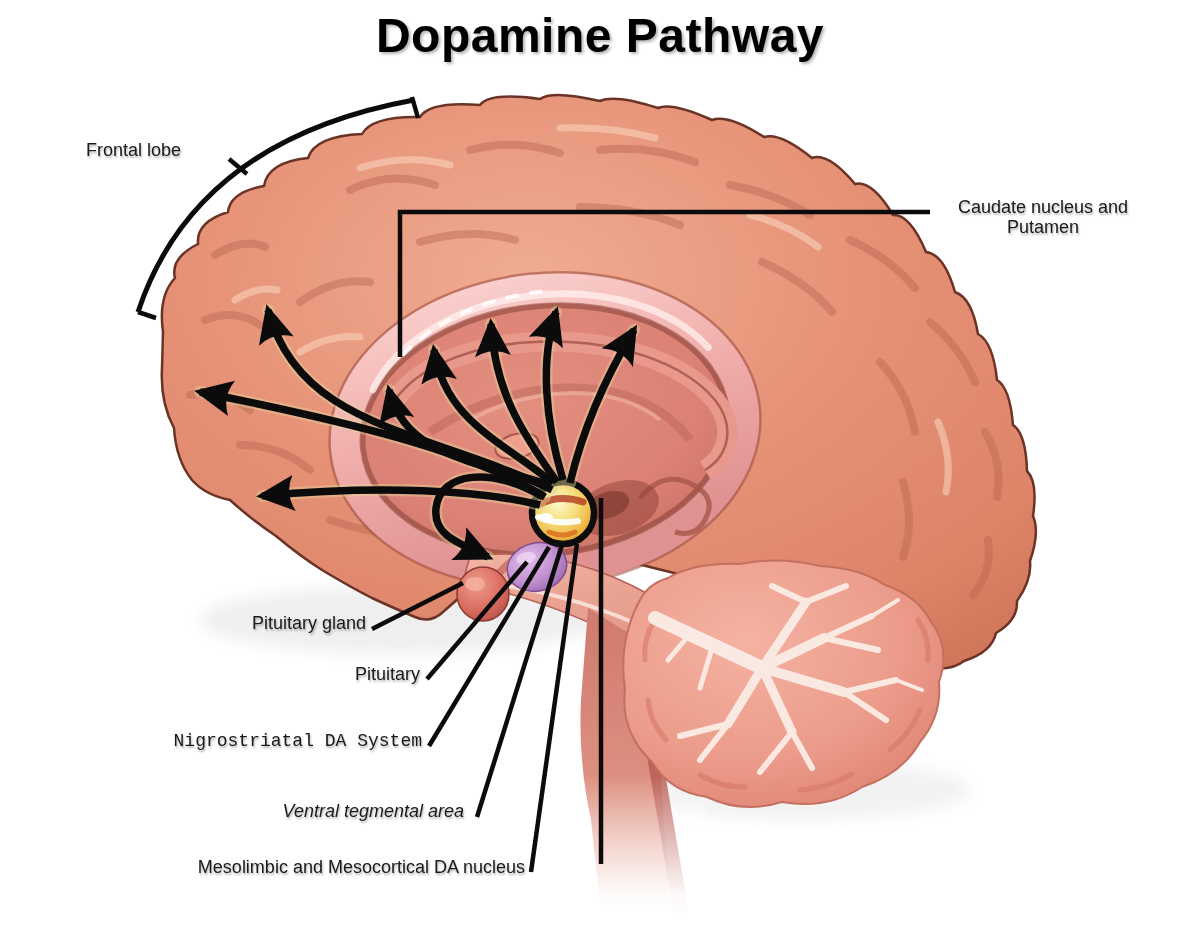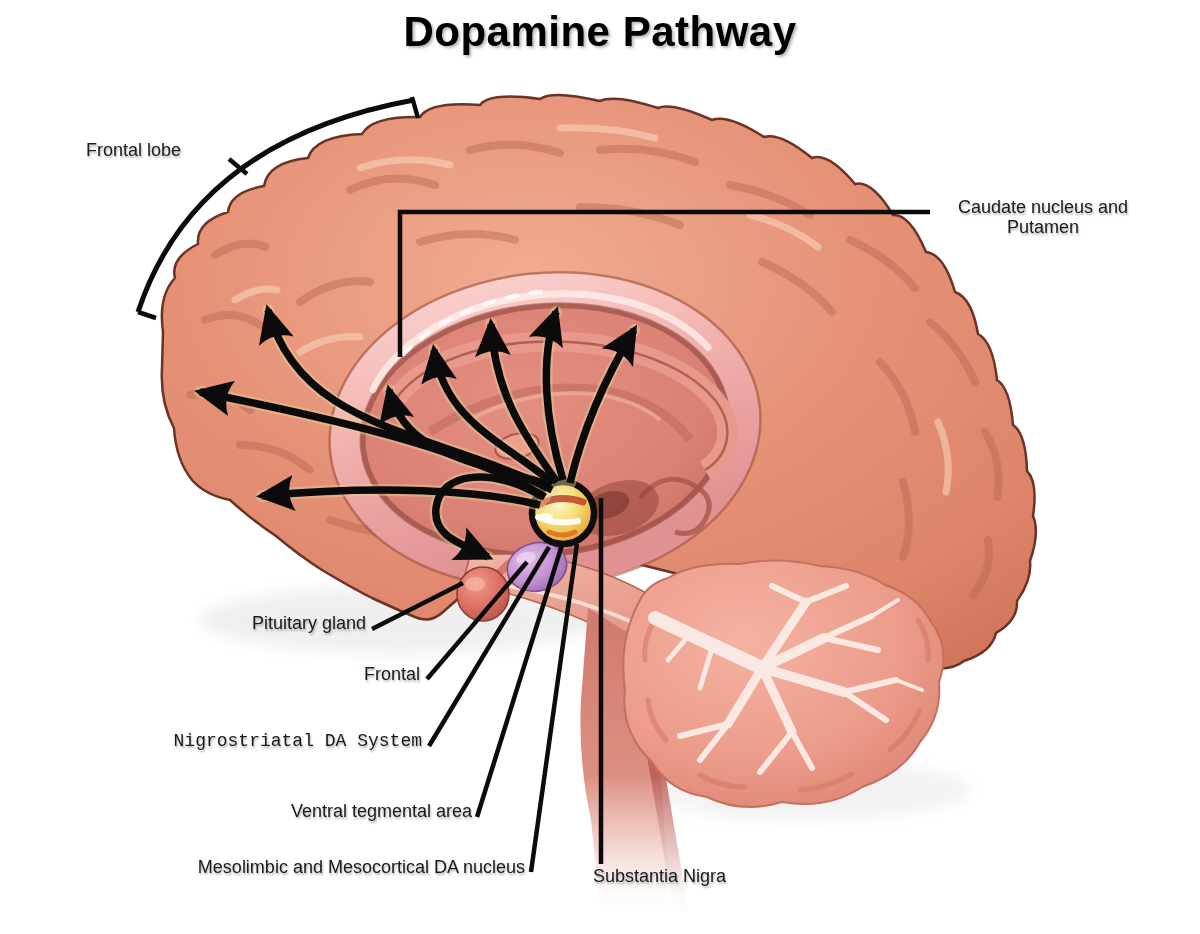--- a/index.html
+++ b/index.html
@@ -3,21 +3,21 @@
 <meta charset="utf-8">
 <style>
   :root{
     --ink:#1a1a1a; --line:#0b0b0b; --bg:#ffffff;
   }
   html,body{margin:0;padding:0;background:var(--bg);}
   .stage{position:relative;width:1200px;height:934px;background:var(--bg);overflow:hidden;
          font-family:"Liberation Sans","DejaVu Sans",sans-serif;}
   .stage svg{position:absolute;left:0;top:0;}
   .title{position:absolute;left:0;top:8px;width:100%;text-align:center;
-         font-size:42px;font-weight:700;color:#000;letter-spacing:.5px;
+         font-size:48px;font-weight:700;color:#000;letter-spacing:.5px;
          text-shadow:2px 2px 3px rgba(90,90,90,.45);}
   .lbl{position:absolute;font-size:18px;color:var(--ink);white-space:nowrap;
        text-shadow:1px 2px 2px rgba(110,110,110,.5);}
   .lbl.r{text-align:right;}
   .lbl.c{text-align:center;white-space:normal;line-height:1.12;}
   .ln{stroke:var(--line);fill:none;}
   .arrow{stroke:var(--line);fill:none;}
   .halo{stroke:#e6d49a;fill:none;opacity:.45;}
 </style>
 </head>
@@ -264,22 +264,21 @@
 </svg>
 
   <div class="title">Dopamine Pathway</div>
 
   <div class="lbl" style="left:86px;top:140px;">Frontal lobe</div>
 
   <div class="lbl c" style="left:936px;top:197px;width:214px;">Caudate nucleus and Putamen</div>
 
   <div class="lbl r" style="left:100px;top:613px;width:266px;">Pituitary gland</div>
 
-  <div class="lbl r" style="left:100px;top:664px;width:320px;">Frontal</div>
+  <div class="lbl r" style="left:100px;top:664px;width:320px;">Pituitary</div>
 
   <div class="lbl r" style="left:100px;top:731px;width:322px;font-family:Liberation Mono, monospace;">Nigrostriatal DA System</div>
 
-  <div class="lbl r" style="left:152px;top:801px;width:320px;">Ventral tegmental area</div>
+  <div class="lbl r" style="left:144px;top:801px;width:320px;font-style:italic;">Ventral tegmental area</div>
 
   <div class="lbl r" style="left:55px;top:857px;width:470px;">Mesolimbic and Mesocortical DA nucleus</div>
 
-  <div class="lbl" style="left:593px;top:866px;">Substantia Nigra</div>
 </div>
 
 </body></html>

